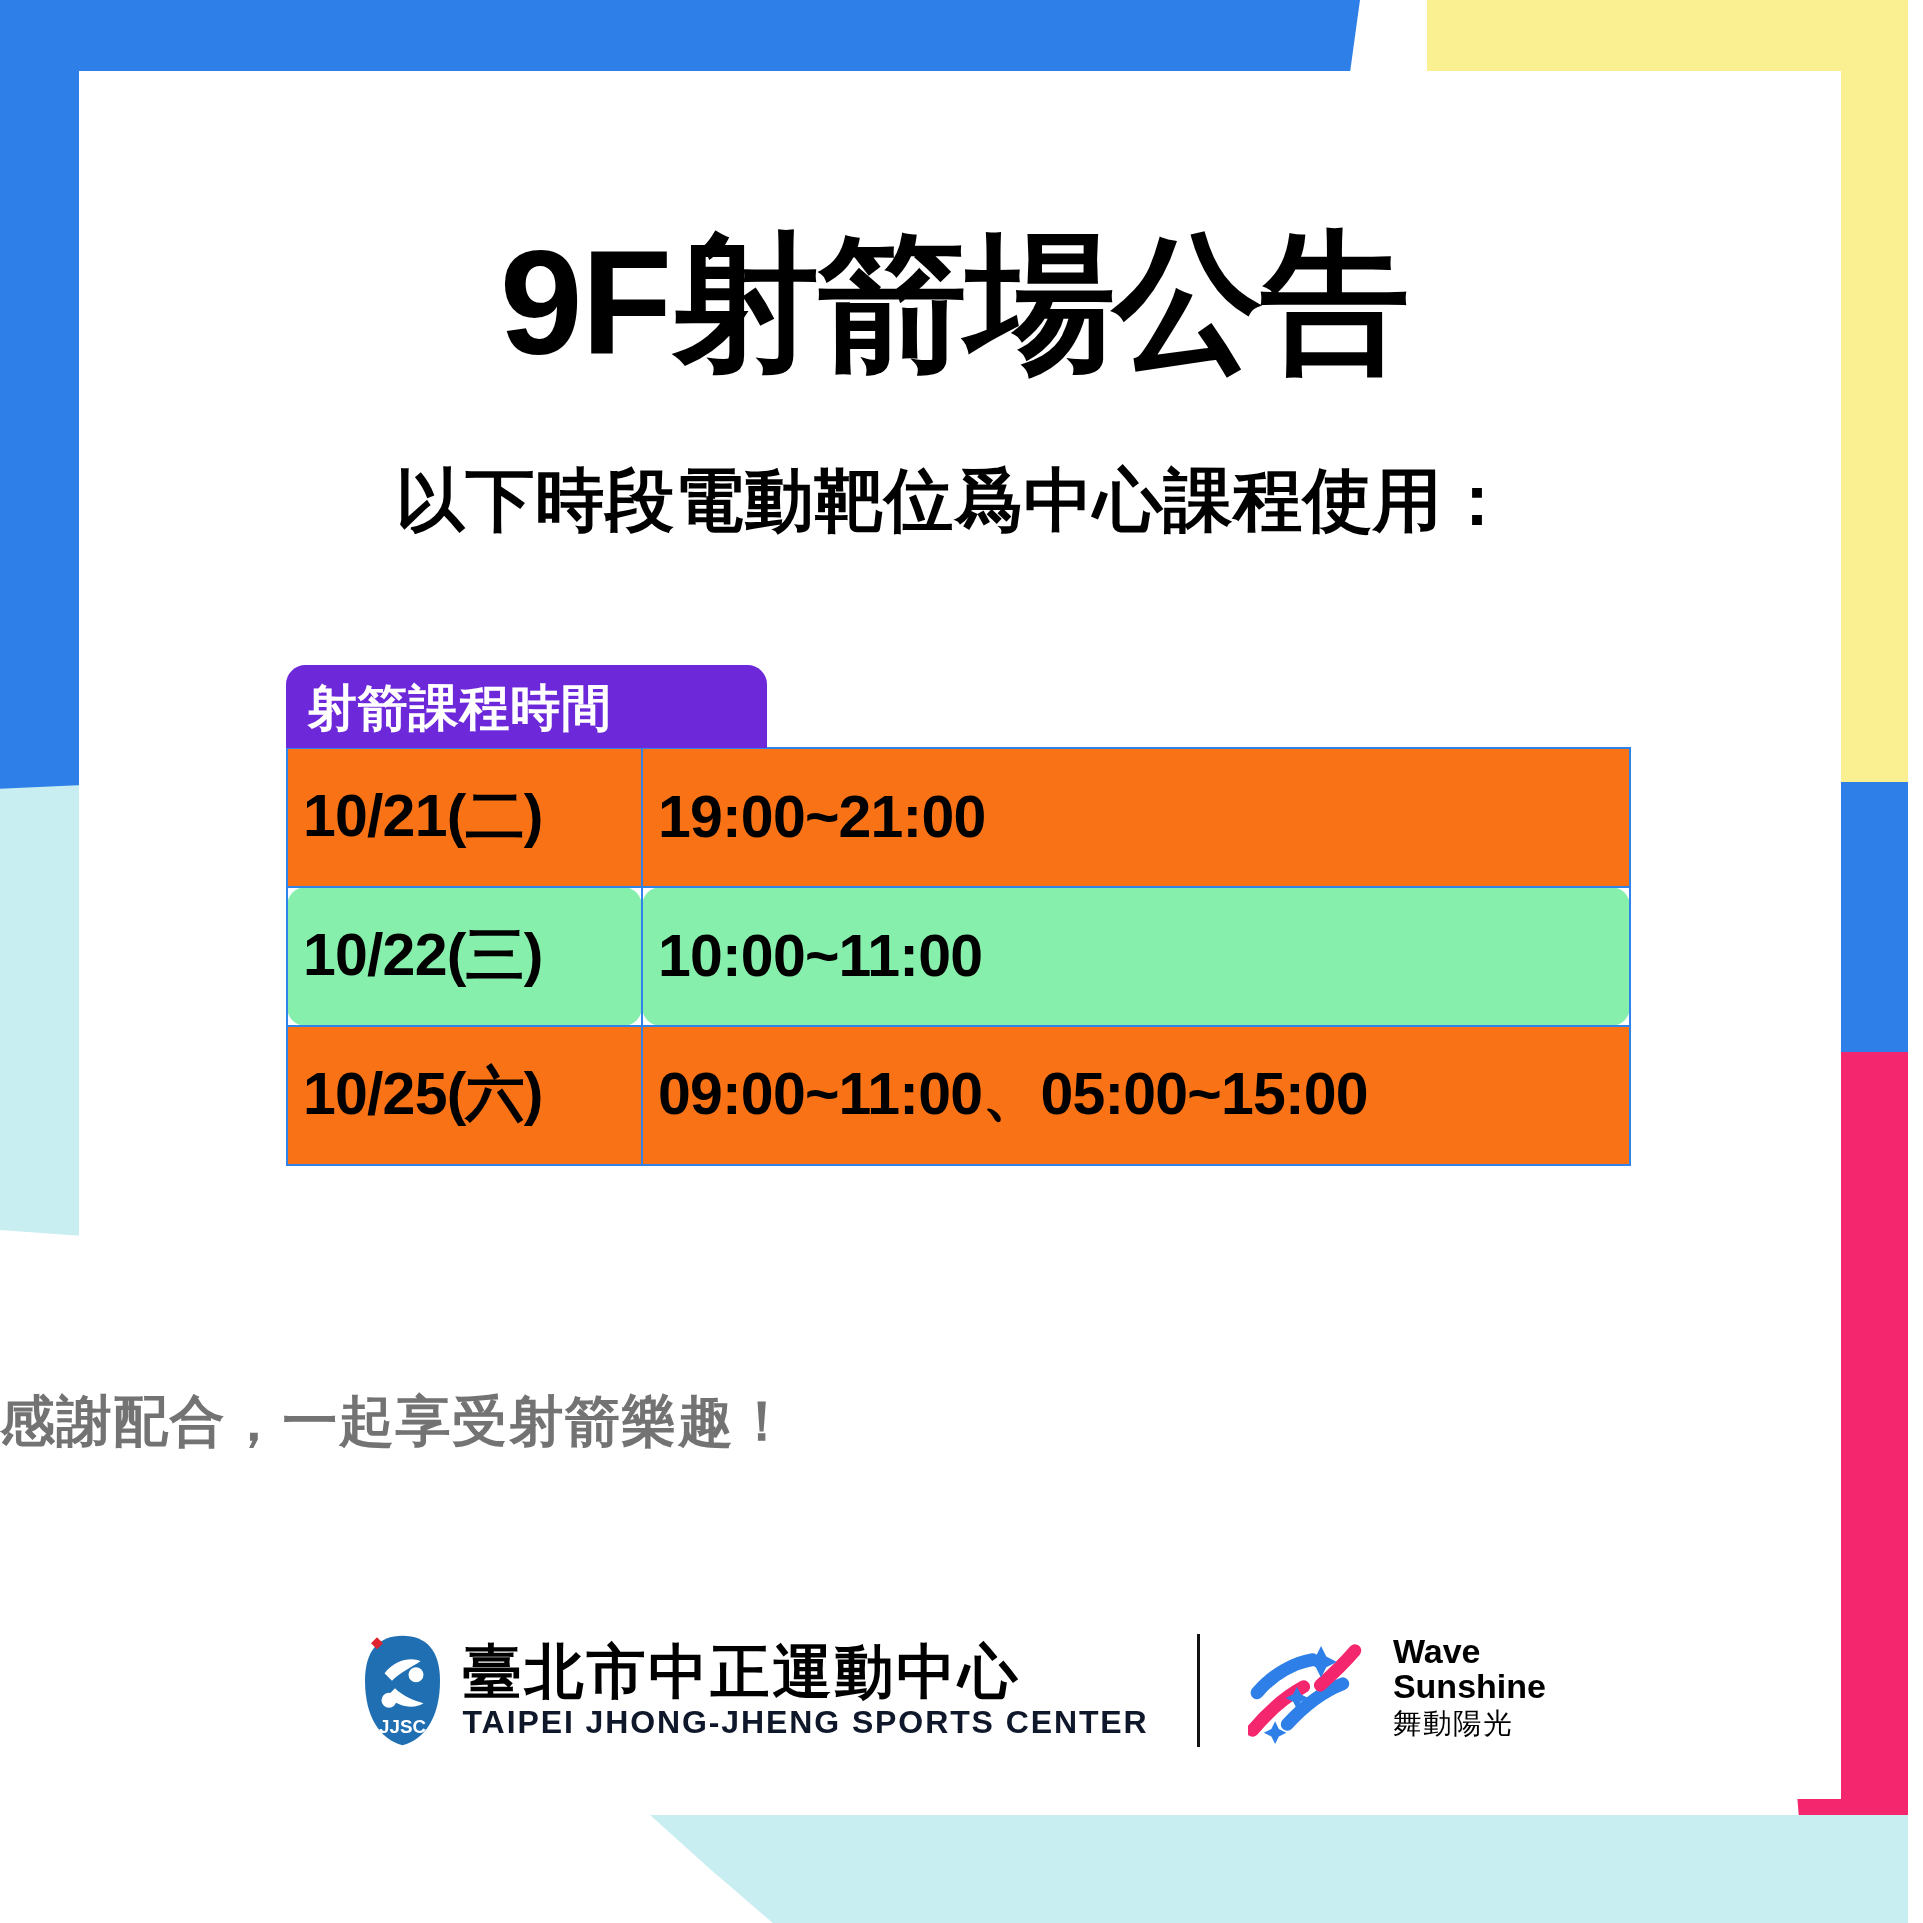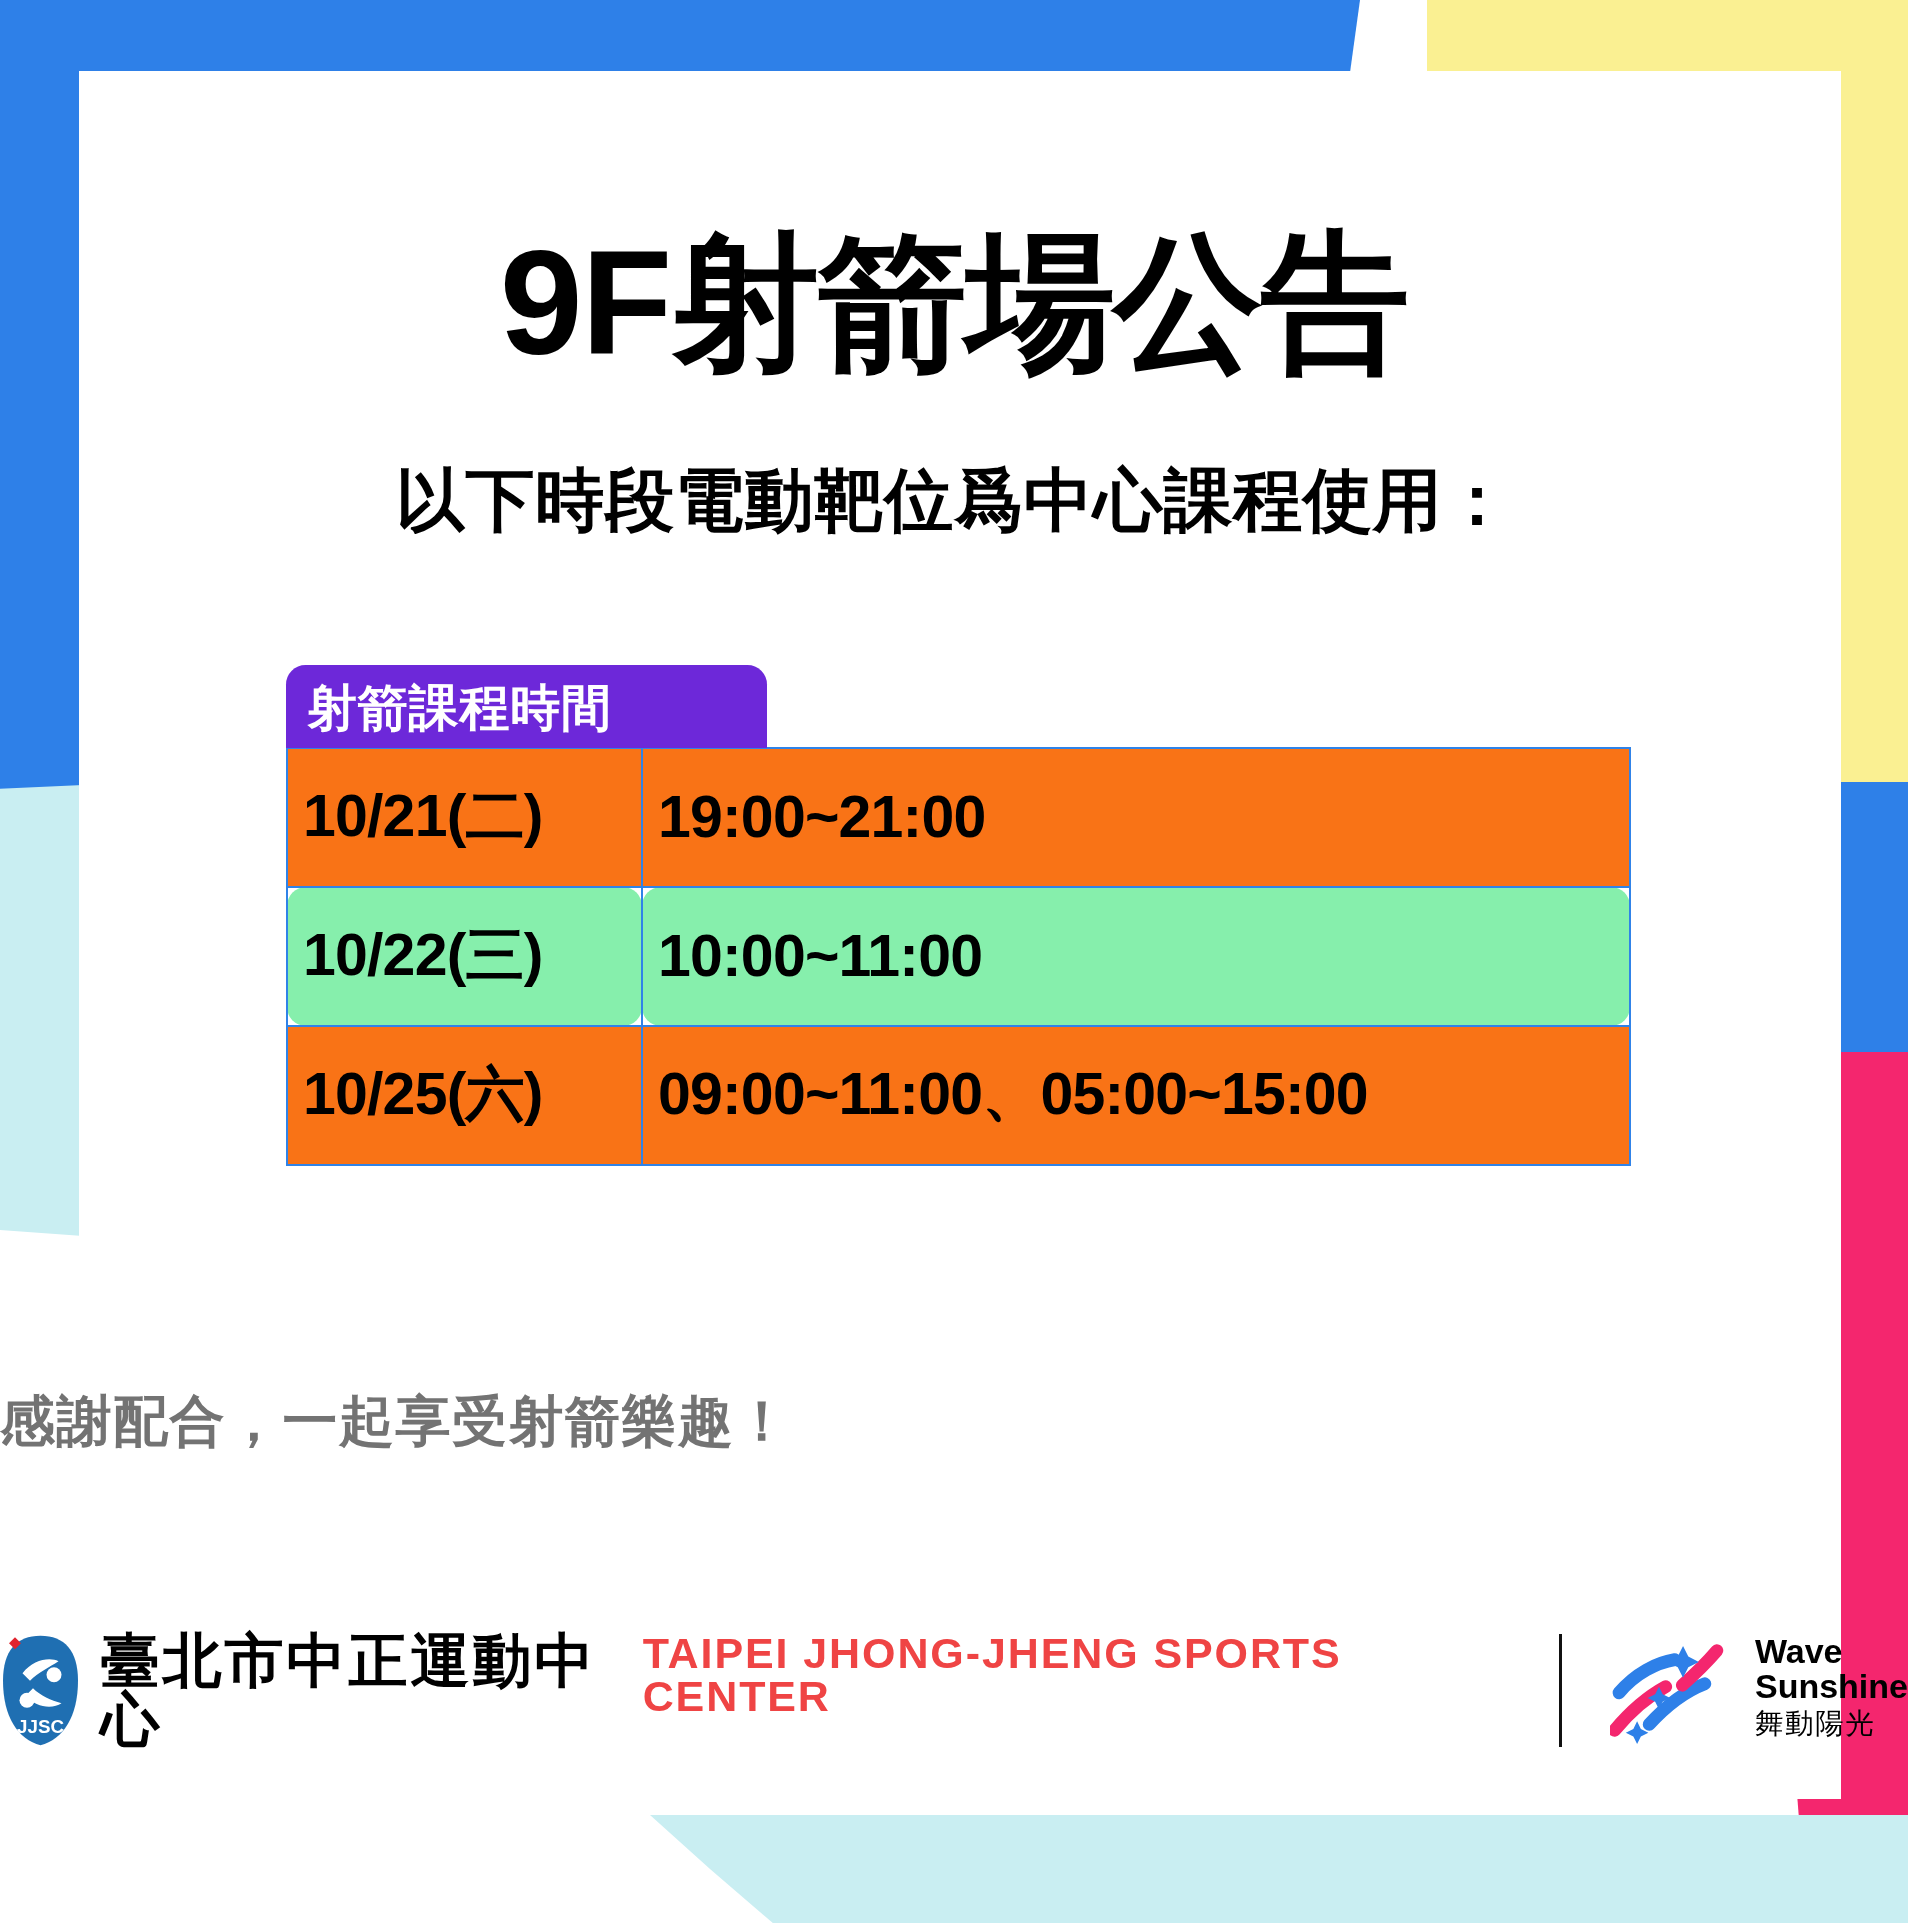--- a/index.html
+++ b/index.html
@@ -195,35 +195,35 @@
     align-items: center;
     gap: 19.5px;
   }
   .jjsc-mark {
     position: relative;
     width: 81px;
     height: 113px;
   }
   .jjsc-text {
     display: flex;
-    flex-direction: row;
+    flex-direction: column;
     gap: 4.5px;
   }
   .jjsc-cn {
     font-size: 59px;
     font-weight: 700;
     line-height: 1;
     color: #000000;
     letter-spacing: 3px;
   }
   .jjsc-en {
-    font-size: 43px;
+    font-size: 32px;
     font-weight: 700;
     line-height: 1;
-    color: #ef4444;
+    color: #0f172a;
     letter-spacing: 1.9px;
   }
 
   .divider {
     width: 3.8px;
     height: 113px;
     background: #111111;
     margin: 0 48px;
   }
 

